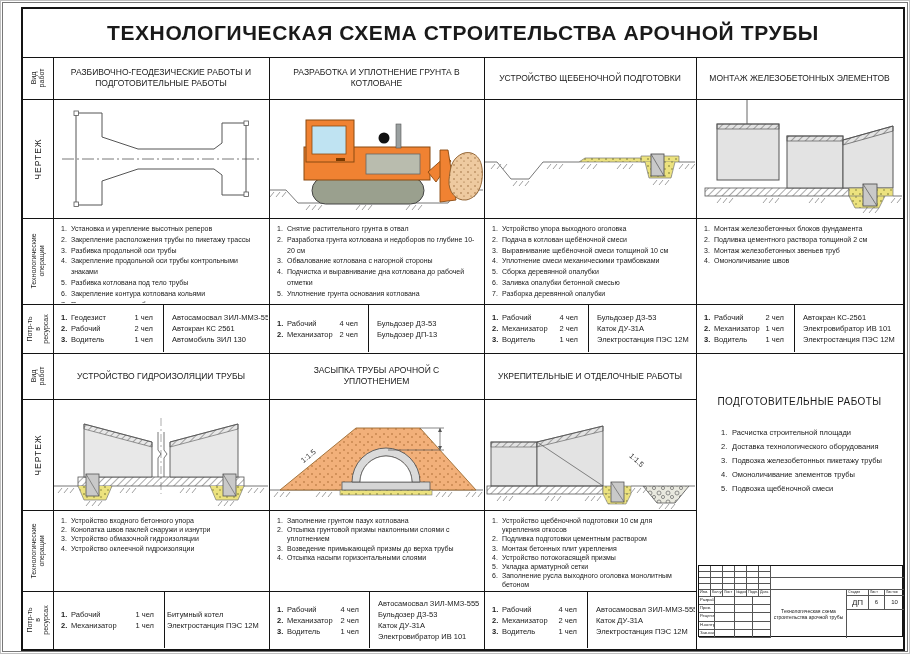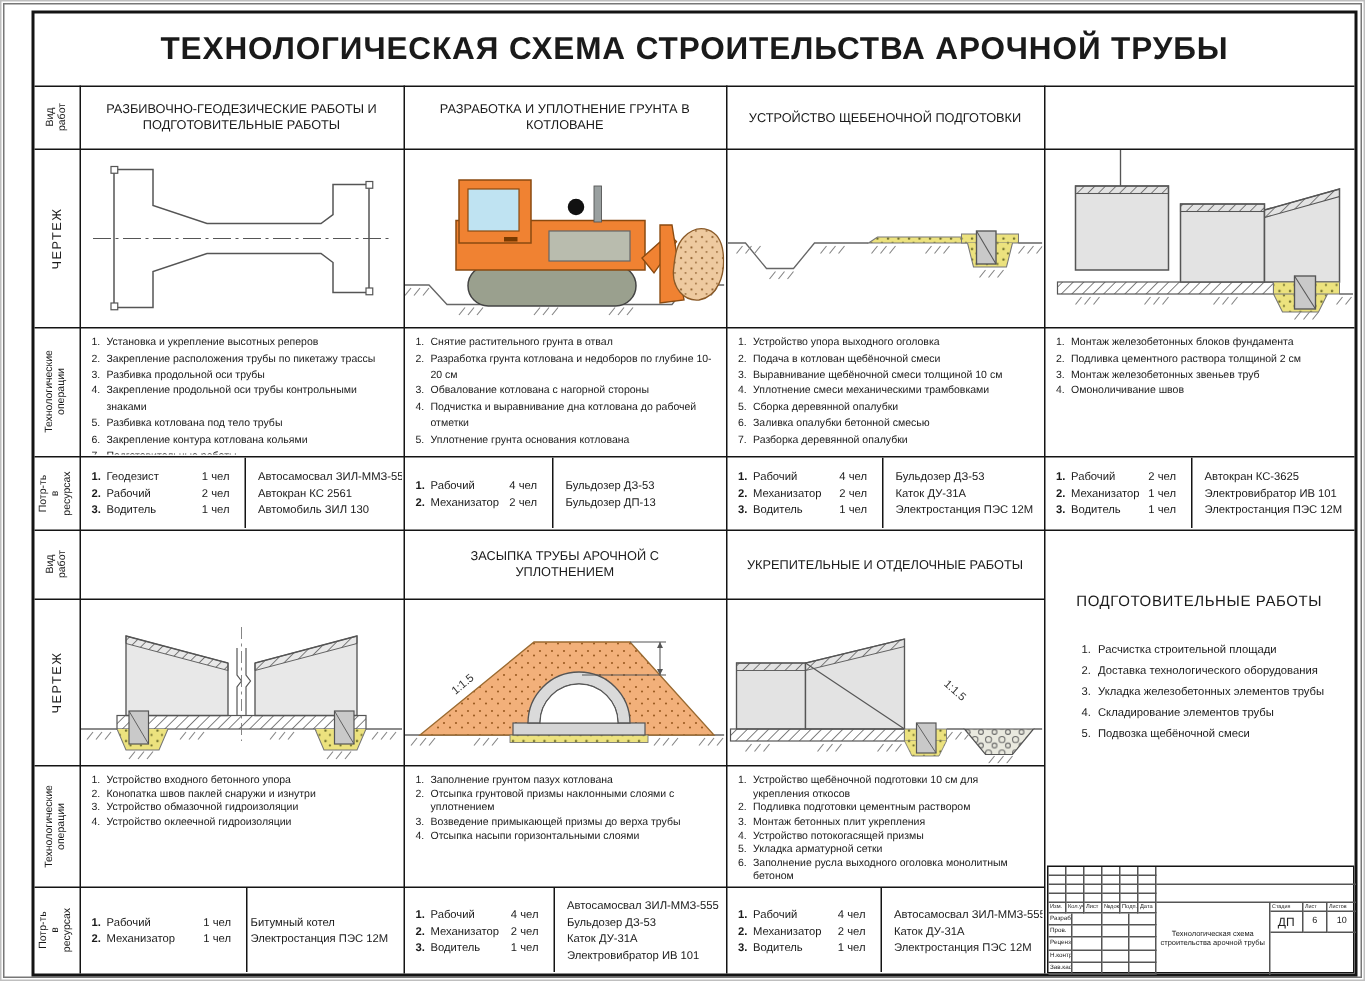--- a/index.html
+++ b/index.html
@@ -34,21 +34,21 @@
           padding-left:8px;box-sizing:border-box;}
   .eq{line-height:11px;white-space:nowrap;}
   .drawcell{display:flex;}
   .drawcell svg{width:100%;height:100%;display:block;}
   .prep{padding:0;}
   .prep-title{position:absolute;top:42px;left:0;width:100%;text-align:center;font-size:10px;letter-spacing:0.4px;}
   .prep-list{position:absolute;top:72px;left:24px;right:6px;font-size:7.5px;line-height:14px;}
   .prep-item{display:flex;}
   .prep-item .n{width:11px;flex:none;}
   
-  .stamp{position:absolute;left:675px;top:568px;width:205px;height:72px;border:1.5px solid #141414;box-sizing:border-box;background:#fff;}
+  .stamp{position:absolute;left:675px;top:556px;width:205px;height:72px;border:1.5px solid #141414;box-sizing:border-box;background:#fff;}
   .st-left{position:absolute;left:0;top:0;width:72px;height:100%;}
   .st-crow,.st-hrow,.st-srow{display:flex;}
   .sc{border-right:1px solid #555;border-bottom:1px solid #555;box-sizing:border-box;overflow:hidden;
       font-size:3.8px;line-height:1.4;padding-left:1px;color:#222;}
   .st-crow .sc{width:12px;height:6px;}
   .st-hrow .sc{width:12px;height:7px;}
   .st-srow .sc{height:8.2px;font-size:4.2px;}
   .st-srow .lab{width:16px;}
   .st-srow .f{width:20px;}
   .st-srow .p{width:18px;}
@@ -149,20 +149,21 @@
 операции</span>
       </div>
     <div class="cell vlabel" style="left:1px;top:583px;width:28px;height:56px">
         <span>Потр-ть в
 ресурсах</span>
       </div>
 
     <div class="cell hdr" style="left:31px;top:49px;width:214px;height:40px">РАЗБИВОЧНО-ГЕОДЕЗИЧЕСКИЕ РАБОТЫ И ПОДГОТОВИТЕЛЬНЫЕ РАБОТЫ</div>
     <div class="cell hdr" style="left:247px;top:49px;width:213px;height:40px">РАЗРАБОТКА И УПЛОТНЕНИЕ ГРУНТА В КОТЛОВАНЕ</div>
     <div class="cell hdr" style="left:462px;top:49px;width:210px;height:40px">УСТРОЙСТВО ЩЕБЕНОЧНОЙ ПОДГОТОВКИ</div>
+    <div class="cell hdr" style="left:674px;top:49px;width:205px;height:40px">МОНТАЖ ЖЕЛЕЗОБЕТОННЫХ ЭЛЕМЕНТОВ</div>
 
     <div class="cell drawcell" style="left:31px;top:91px;width:214px;height:117px">
       <svg viewBox="0 0 214 117">
         <path d="M22,13 L48,13 L48,37 L84,49 L160,49 L168,43 L168,23 L192,23 L192,95 L168,95 L168,75 L160,69 L84,69 L48,81 L48,105 L22,105 Z" fill="none" stroke="#555" stroke-width="1"></path>
         <line x1="8" y1="59" x2="206" y2="59" stroke="#555" stroke-width="0.8" stroke-dasharray="12 3 2 3"></line>
         <g>
           <rect x="20" y="11" width="4.5" height="4.5" fill="#fff" stroke="#555" stroke-width="0.8"></rect>
           <rect x="190" y="21" width="4.5" height="4.5" fill="#fff" stroke="#555" stroke-width="0.8"></rect>
           <rect x="20" y="102" width="4.5" height="4.5" fill="#fff" stroke="#555" stroke-width="0.8"></rect>
           <rect x="190" y="92" width="4.5" height="4.5" fill="#fff" stroke="#555" stroke-width="0.8"></rect>
@@ -429,26 +430,27 @@
             <span class="pc">1 чел</span>
           </div>
           <div class="pers">
             <span class="n">3.</span>
             <span class="pn">Водитель</span>
             <span class="pc">1 чел</span>
           </div>
         </div>
       <div class="eq-box" style="left:98px;right:0">
 
-      <div class="eq">Автокран КС-3625</div>
+      <div class="eq">Автокран КС-2561</div>
           <div class="eq">Электровибратор ИВ 101</div>
           <div class="eq">Электростанция ПЭС 12М</div>
         </div>
     </div>
 
+    <div class="cell hdr" style="left:31px;top:345px;width:214px;height:44px">УСТРОЙСТВО ГИДРОИЗОЛЯЦИИ ТРУБЫ</div>
     <div class="cell hdr" style="left:247px;top:345px;width:213px;height:44px">ЗАСЫПКА ТРУБЫ АРОЧНОЙ С УПЛОТНЕНИЕМ</div>
     <div class="cell hdr" style="left:462px;top:345px;width:210px;height:44px">УКРЕПИТЕЛЬНЫЕ И ОТДЕЛОЧНЫЕ РАБОТЫ</div>
 
     <div class="cell drawcell" style="left:31px;top:391px;width:214px;height:109px">
       <svg viewBox="0 0 214 109">
         <rect x="24" y="77" width="166" height="9" fill="url(#hatch)" stroke="#555" stroke-width="0.8"></rect>
         <path d="M30,77 L30,24 L98,42 L98,77 Z" fill="#e8e8e8" stroke="#555" stroke-width="0.9"></path>
         <path d="M30,24 L98,42 L98,47 L30,29 Z" fill="url(#hatch)" stroke="#555" stroke-width="0.6"></path>
         <path d="M184,77 L184,24 L116,42 L116,77 Z" fill="#e8e8e8" stroke="#555" stroke-width="0.9"></path>
         <path d="M184,24 L116,42 L116,47 L184,29 Z" fill="url(#hatch)" stroke="#555" stroke-width="0.6"></path>
@@ -521,25 +523,25 @@
       <div class="prep-item">
             <span class="n">1.</span>
             <span class="t">Расчистка строительной площади</span>
           </div>
           <div class="prep-item">
             <span class="n">2.</span>
             <span class="t">Доставка технологического оборудования</span>
           </div>
           <div class="prep-item">
             <span class="n">3.</span>
-            <span class="t">Укладка железобетонных элементов трубы</span>
+            <span class="t">Подвозка железобетонных пикетажу трубы</span>
           </div>
           <div class="prep-item">
             <span class="n">4.</span>
-            <span class="t">Складирование элементов трубы</span>
+            <span class="t">Омоноличивание элементов трубы</span>
           </div>
           <div class="prep-item">
             <span class="n">5.</span>
             <span class="t">Подвозка щебёночной смеси</span>
           </div>
         </div>
     </div>
 
     <div class="cell ops ops-b" style="left:31px;top:502px;width:214px;height:79px">
 

